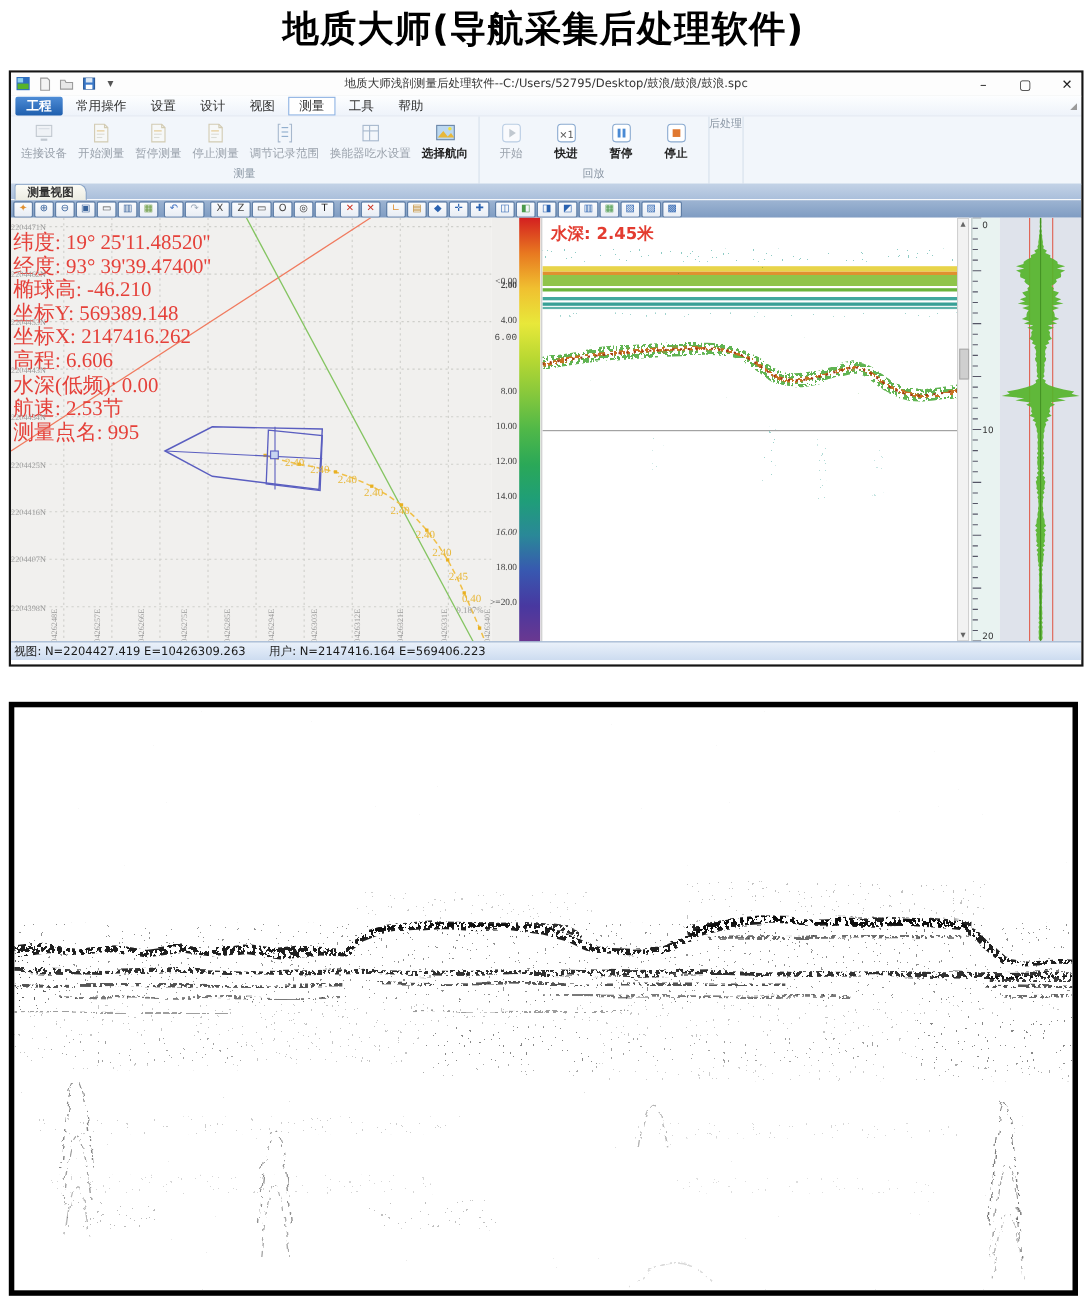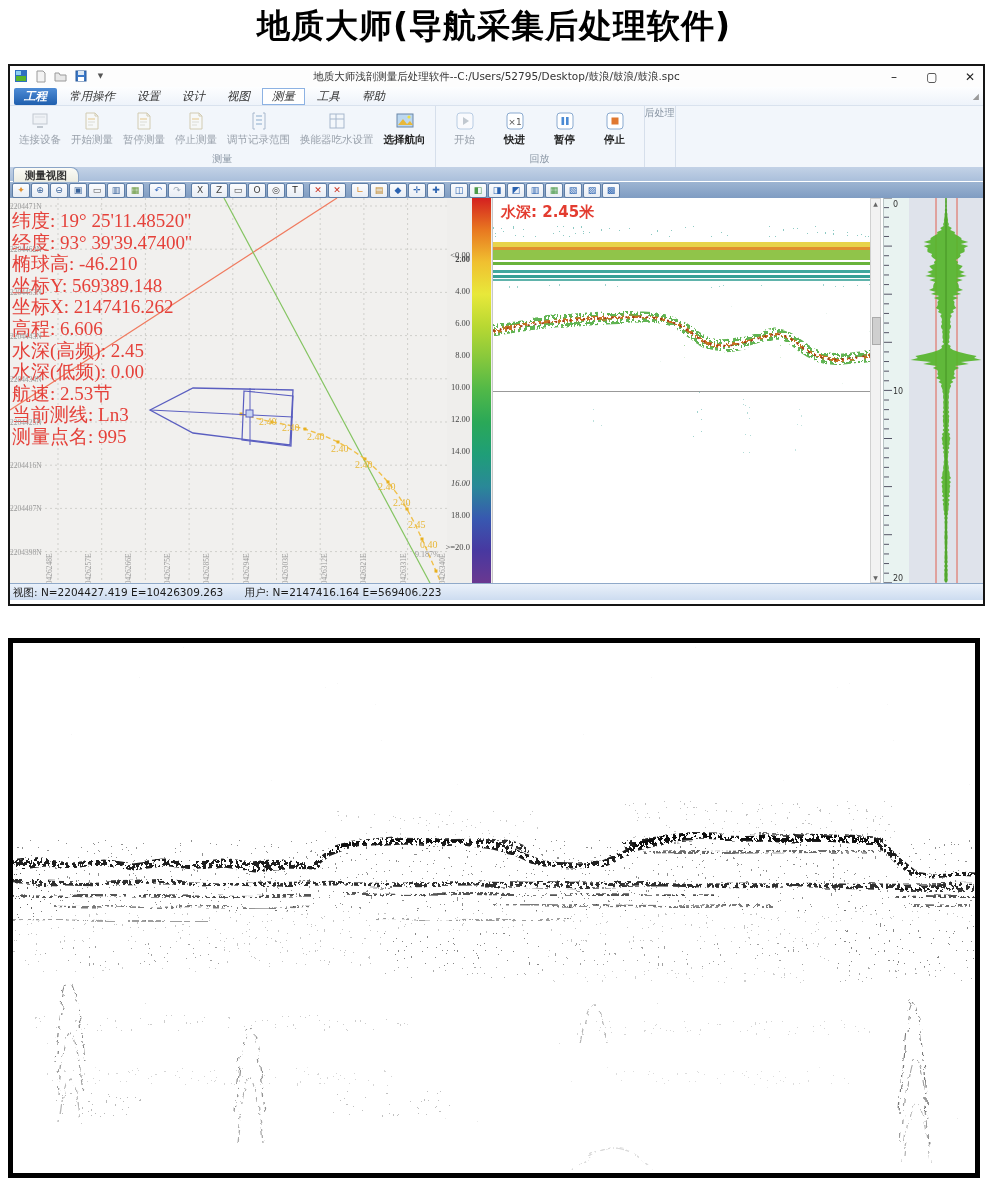--- a/index.html
+++ b/index.html
@@ -12,21 +12,21 @@
   #win{left:8px;top:64px;width:973px;height:538px;border:2px solid #151515;background:#fff;overflow:hidden;}
   
   #titlebar{left:0;top:0;width:973px;height:21px;background:#fdfdfd;border-bottom:1px solid #e4e4e4;}
   #qat{left:3px;top:2px;height:16px;display:flex;gap:5px;align-items:center;}
   #qat .qbtn{width:15px;height:15px;display:flex;align-items:center;justify-content:center;}
   #wintitle{left:0;top:0;width:973px;height:21px;text-align:center;font-size:10.5px;color:#333;line-height:21px;}
   #wincontrols{right:6px;top:0;height:21px;display:flex;gap:24px;align-items:center;font-size:12px;color:#222;}
   #wincontrols span{cursor:default;width:14px;text-align:center;}
   
   #menubar{left:0;top:21px;width:973px;height:19px;background:linear-gradient(#fdfeff,#eef3fa);
-    border-bottom:1px solid #d9e2ee;display:flex;align-items:center;padding-left:4px;box-sizing:border-box;font-style:italic;}
+    border-bottom:1px solid #d9e2ee;display:flex;align-items:center;padding-left:4px;box-sizing:border-box;}
   .menu-item{font-size:11.5px;color:#333;padding:1px 10px;margin-right:2px;}
   .menu-item.hl{background:linear-gradient(#4e8cd6,#1f5fae);color:#fff;border-radius:2px;font-weight:600;}
   .menu-item.active{background:#fff;border:1px solid #8db2e3;padding:0 9px;}
   #menu-collapse{position:absolute;right:4px;top:26px;font-size:8px;color:#9a9a9a;}
   
   #ribbon{left:0;top:40px;width:973px;height:61px;background:#f2f6fb;border-bottom:1px solid #c9d6e6;display:flex;}
   .rgroup{height:61px;border-right:1px solid #d6dfeb;display:flex;flex-direction:column;}
   .rbtns{flex:1;display:flex;align-items:flex-start;padding:4px 4px 0 4px;}
   .rbtn{display:flex;flex-direction:column;align-items:center;padding:1px 5px;min-width:40px;}
   .rbtn .ric{width:20px;height:20px;}
@@ -327,24 +327,22 @@
           <polygon points="234,193 283,198 281,248 232,242" fill="none" stroke="#5a5ec0" stroke-width="1.2"></polygon>
           <rect x="236" y="212" width="7" height="7" fill="#c8d4f0" stroke="#5a5ec0"></rect>
         </svg>
       <div id="overlay-lines" class="abs">
           <div>纬度: 19° 25'11.48520''</div>
           <div>经度: 93° 39'39.47400''</div>
           <div>椭球高: -46.210</div>
           <div>坐标Y: 569389.148</div>
           <div>坐标X: 2147416.262</div>
           <div>高程: 6.606</div>
-          <div>水深(高频): 2.45</div>
           <div>水深(低频): 0.00</div>
           <div>航速: 2.53节</div>
-          <div>当前测线: Ln3</div>
           <div>测量点名: 995</div>
         </div>
     <span class="axlbl" style="left: 0px; top: 4px;">2204471N</span>
         <span class="axlbl" style="left: 0px; top: 47.2px;">2204462N</span>
         <span class="axlbl" style="left: 0px; top: 90.4px;">2204453N</span>
         <span class="axlbl" style="left: 0px; top: 133.6px;">2204443N</span>
         <span class="axlbl" style="left: 0px; top: 176.8px;">2204434N</span>
         <span class="axlbl" style="left: 0px; top: 220px;">2204425N</span>
         <span class="axlbl" style="left: 0px; top: 263.2px;">2204416N</span>
         <span class="axlbl" style="left: 0px; top: 306.4px;">2204407N</span>
@@ -370,21 +368,21 @@
         <span class="tracklbl" style="left: 398px; top: 321px;">2.45</span>
         <span class="tracklbl" style="left: 410px; top: 341px;">0.40</span>
         <span class="tracklbl gray" style="left: 405px; top: 352px;">9.187%</span>
       </div>
 
     <div id="cbar" class="abs">
       <div id="cbar-grad" style="background: linear-gradient(rgb(212, 32, 32), rgb(232, 120, 32), rgb(240, 192, 48), rgb(232, 232, 58), rgb(184, 216, 50), rgb(134, 200, 60), rgb(80, 184, 72), rgb(42, 168, 88), rgb(31, 158, 120), rgb(42, 136, 152), rgb(56, 88, 176), rgb(72, 56, 160), rgb(106, 56, 144));"></div>
     <span class="cblbl" style="top: 24px; margin-top: 28px;">&lt;0.00</span>
         <span class="cblbl" style="top: 56px; font-weight: bold;">2.00</span>
         <span class="cblbl" style="top: 88px;">4.00</span>
-        <span class="cblbl" style="top: 120px;">6.00</span>
+        <span class="cblbl" style="top: 104px; font-family: Liberation Mono, monospace;">6.00</span>
         <span class="cblbl" style="top: 152px;">8.00</span>
         <span class="cblbl" style="top: 184px;">10.00</span>
         <span class="cblbl" style="top: 216px;">12.00</span>
         <span class="cblbl" style="top: 248px;">14.00</span>
         <span class="cblbl" style="top: 280px; font-style: italic;">16.00</span>
         <span class="cblbl" style="top: 312px;">18.00</span>
         <span class="cblbl" style="top: 344px;">&gt;=20.0</span>
       </div>
 
     <div id="echo" class="abs">

